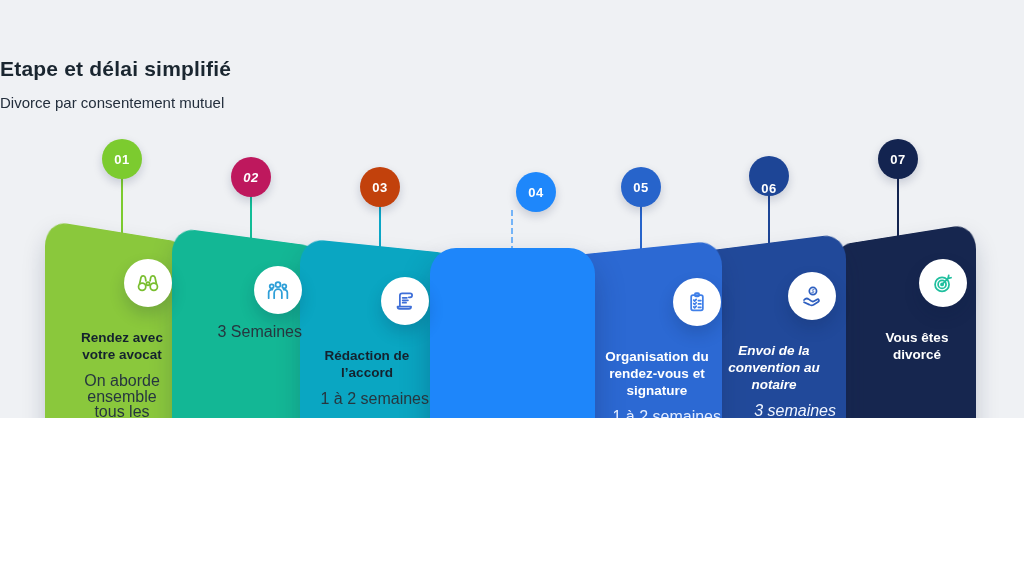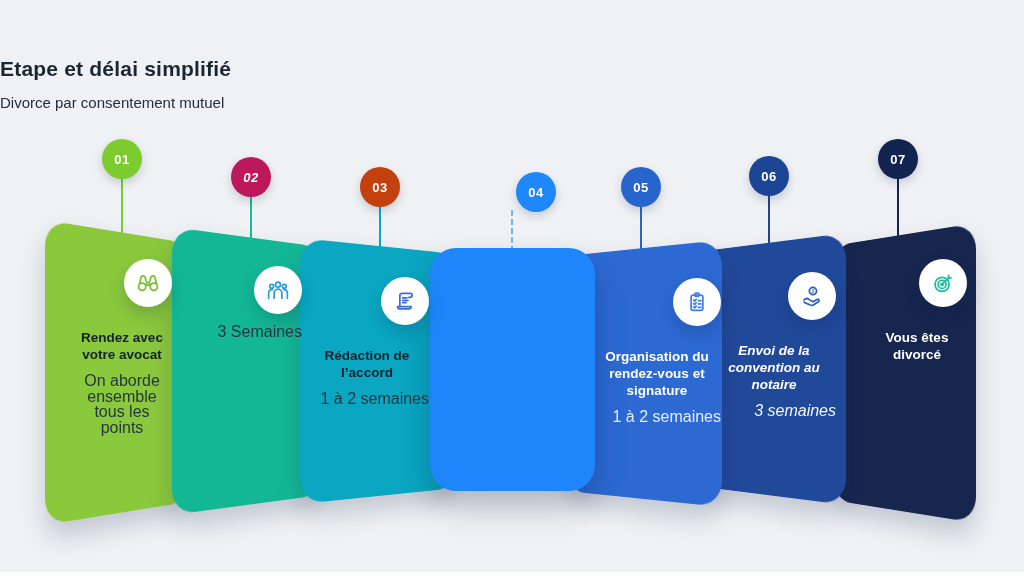--- a/index.html
+++ b/index.html
@@ -1,17 +1,17 @@
 <!DOCTYPE html>
 <html><head>
 <meta charset="utf-8">
 <style>
   html,body{margin:0;padding:0;}
   body{width:1024px;height:576px;overflow:hidden;font-family:"Liberation Sans",sans-serif;}
-  .stage{position:relative;width:1024px;height:572px;background:#EFF1F4;overflow:hidden;}
+  .stage{position:relative;width:1024px;height:418px;background:#EFF1F4;overflow:hidden;}
   .title{position:absolute;left:0;top:57px;width:100%;font-size:21px;font-weight:700;color:#1A2630;letter-spacing:.2px;}
   .subtitle{position:absolute;left:0;top:94px;width:100%;font-size:15px;color:#232E3C;}
 
   
   .shape{position:absolute;border-radius:26px;box-shadow:0 14px 26px rgba(15,30,70,.20);}
   .s1{left:45px;top:220px;width:190px;height:305px;transform-origin:left center;transform:perspective(500px) rotateY(28deg);z-index:40;}
   .s2{left:172px;top:227px;width:190px;height:288px;transform-origin:left center;transform:perspective(500px) rotateY(25deg);z-index:50;}
   .s3{left:300px;top:238px;width:190px;height:266px;transform-origin:left center;transform:perspective(500px) rotateY(21deg);z-index:60;}
   .s4{left:430px;top:248px;width:165px;height:243px;z-index:70;box-shadow:0 16px 30px rgba(15,30,70,.28);}
   .s5{left:532px;top:240px;width:190px;height:267px;transform-origin:right center;transform:perspective(500px) rotateY(-21deg);z-index:60;}
@@ -30,21 +30,21 @@
   .c7{left:897px;top:177px;height:66px;}
 
   
   .badge{position:absolute;width:40px;height:40px;border-radius:50%;display:flex;align-items:center;justify-content:center;
          color:#fff;font-size:13px;font-weight:700;letter-spacing:.4px;z-index:75;box-shadow:0 4px 10px rgba(15,30,70,.18);}
   .b1{left:102px;top:139px;}
   .b2{left:231px;top:157px;}
   .b3{left:360px;top:167px;}
   .b4{left:516px;top:172px;}
   .b5{left:621px;top:167px;}
-  .b6{left:749px;top:156px;}
+  .b6{left:749px;top:156px;align-items:flex-end;}
   .b7{left:878px;top:139px;}
 
   
   .content{position:absolute;display:flex;flex-direction:column;align-items:flex-end;z-index:80;text-align:center;}
   .t1{left:48px;top:259px;width:124px;}
   .t2{left:178px;top:266px;width:124px;}
   .t3{left:305px;top:277px;width:124px;}
   .t4{left:438px;top:274px;width:148px;}
   .t5{left:593px;top:278px;width:128px;}
   .t6{left:712px;top:272px;width:124px;font-style:italic;}

